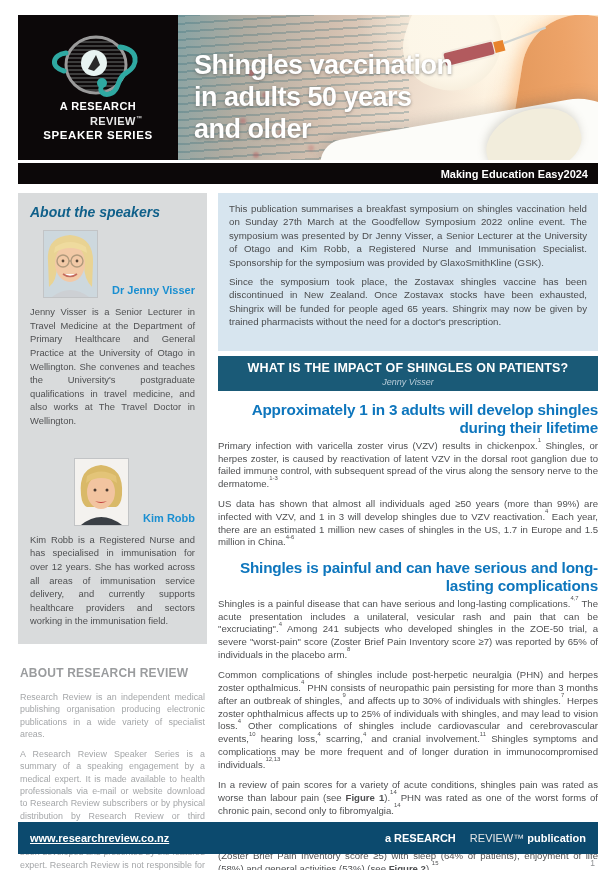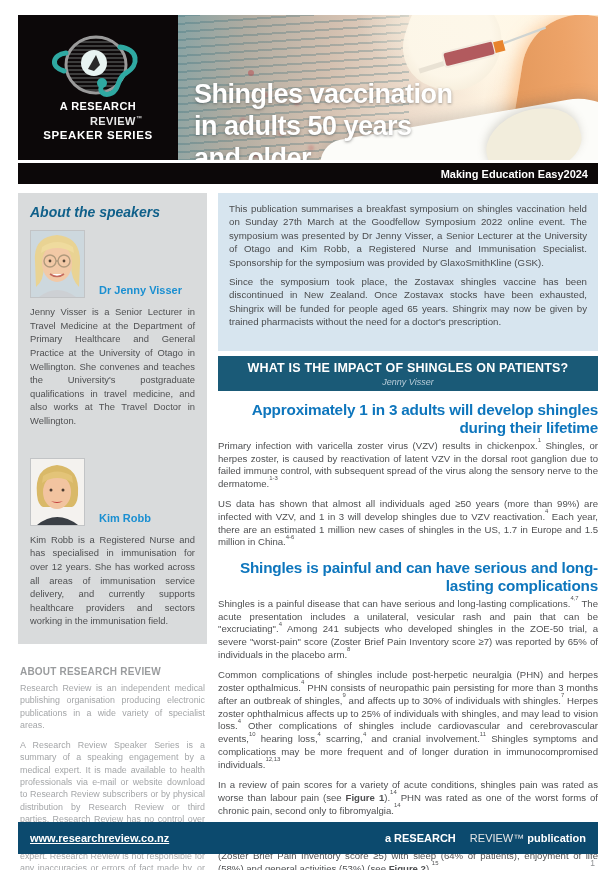--- a/index.html
+++ b/index.html
@@ -33,45 +33,45 @@
     box-shadow:-6px 2px 16px rgba(250,170,100,.55); transform:rotate(9deg); }
   .hero-glove1 { position:absolute; left:54%; top:-22px; width:96px; height:98px; border-radius:48% 52% 55% 45%;
     background:radial-gradient(circle at 45% 45%, #fdf7e9 0 55%, #efe3cd 100%); transform:rotate(18deg); opacity:.95; }
   .hero-coat { position:absolute; bottom:-34px; left:34%; width:75%; height:78px;
     background:#fcfcf9; transform:rotate(-10deg); border-radius:24px 60px 0 0;
     box-shadow:0 -5px 12px rgba(90,90,90,.18); }
   .hero-glove2 { position:absolute; right:4%; bottom:-14px; width:96px; height:64px;
     background:#f2eddc; border-radius:50% 50% 40% 40%; transform:rotate(-18deg);
     box-shadow:0 -3px 8px rgba(120,110,90,.25); }
   .hero-syringe { position:absolute; left:56%; top:14px; transform:rotate(-10deg); }
-  .hero-title { position:absolute; left:16px; top:64px; color:#fff; font-weight:bold;
+  .hero-title { position:absolute; left:16px; top:35px; color:#fff; font-weight:bold;
     font-size:27px; line-height:1.18; letter-spacing:-.5px; text-shadow:0 1px 3px rgba(70,70,70,.55); }
 
   .strip { position:absolute; left:18px; right:17px; top:163px; height:21px; background:#0c0809;
     display:flex; align-items:center; justify-content:flex-end; padding:0 10px; }
   .strip span { color:#fff; font-weight:bold; font-size:11px; }
 
   
   .content-row { position:absolute; left:18px; top:193px; right:17px; display:flex; gap:11px; }
   .sidebar { width:189px; flex:none; }
   .main { flex:1; min-width:0; }
 
   
   .speakers-box { background:#d9dbdc; padding:11px 12px 16px; }
   .about-speakers { color:#10608a; font-style:italic; font-weight:bold; font-size:14px; margin-bottom:10px; }
   .speaker { margin-bottom:22px; }
   .speaker:last-child { margin-bottom:0; }
-  .speaker-head { display:flex; align-items:flex-end; gap:14px; }
+  .speaker-head { display:flex; align-items:flex-end; gap:14px;justify-content:flex-end; }
   .speaker-photo { width:55px; height:68px; flex:none; border:1px solid #c2c4c6; background:#fff; }
   .speaker-name { color:#1a8fd1; font-weight:bold; font-size:11px; margin-bottom:2px; }
   .speaker-bio { margin-top:7px; font-size:9.4px; line-height:1.45; color:#4f5052; text-align:justify; }
   .speaker.kim { margin-top:30px; }
 
   .about-rr { margin-top:22px; padding:0 2px; }
-  .about-rr h3 { color:#9a9c9e; font-size:10px; font-weight:bold; letter-spacing:.2px; margin-bottom:5px; }
+  .about-rr h3 { color:#9a9c9e; font-size:12px; font-weight:bold; letter-spacing:.2px; margin-bottom:11px; }
   .about-rr p { color:#a4a6a8; font-size:8.9px; line-height:1.38; text-align:justify; margin-bottom:8px; }
 
   
   .intro-box { background:#d7e5ef; padding:9px 11px; }
   .intro-box p { font-size:9.7px; line-height:1.38; color:#4b4c4e; text-align:justify; margin-bottom:6px; }
   .intro-box p:last-child { margin-bottom:14px; }
 
   .banner { margin-top:5px; background:#1a5a77; text-align:center; padding:5px 6px 4px; }
   .banner-title { color:#fff; font-weight:bold; font-size:12.5px; letter-spacing:.2px; }
   .banner-speaker { color:#b9cdd9; font-size:9px; font-weight:normal; font-style:italic; margin-top:2px; }

